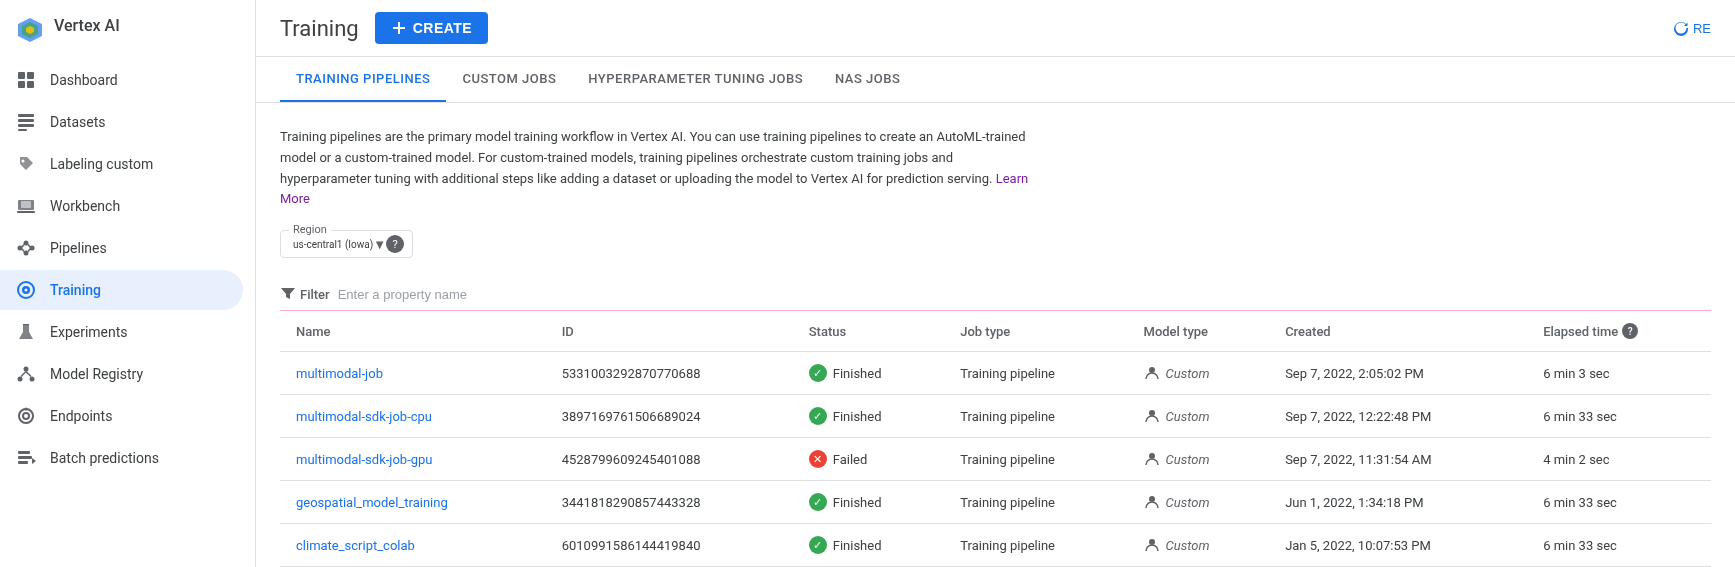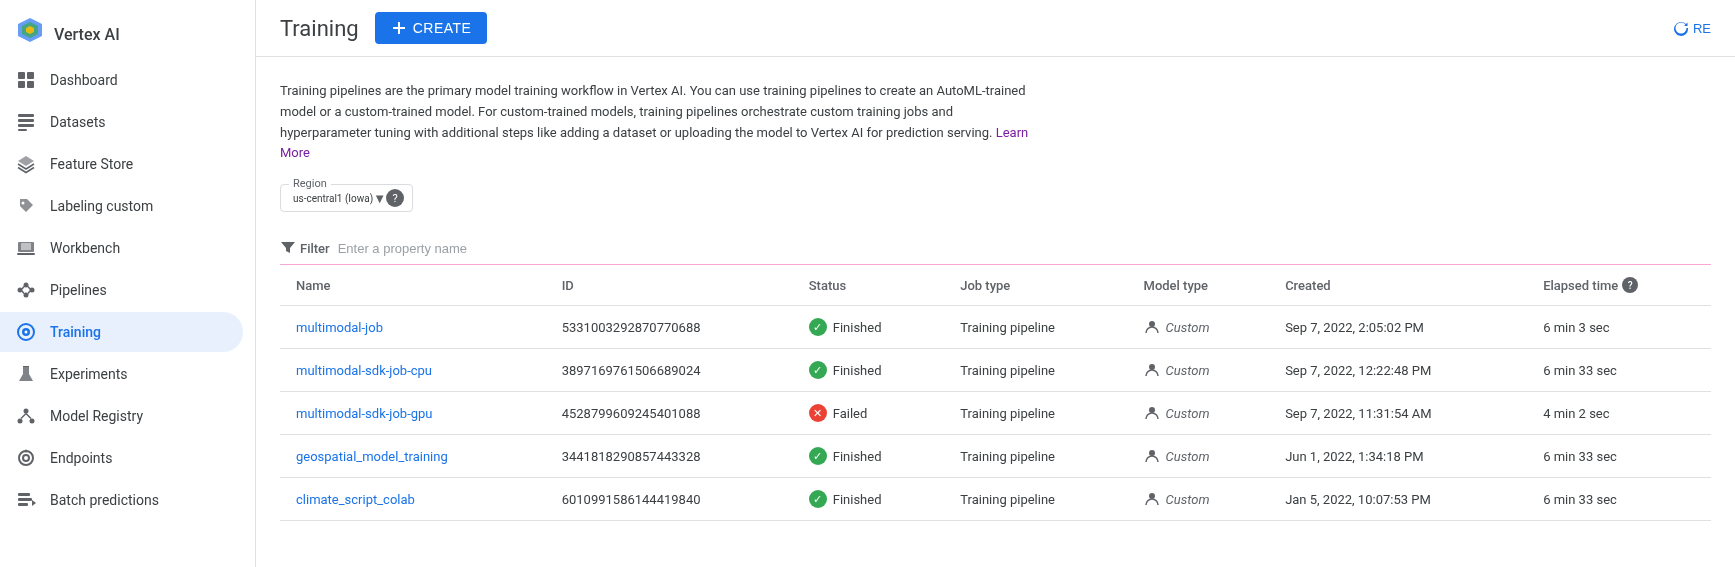--- a/index.html
+++ b/index.html
@@ -10,21 +10,21 @@
       width: 256px;
       min-width: 256px;
       background: #fff;
       border-right: 1px solid #e0e0e0;
       display: flex;
       flex-direction: column;
       padding-top: 8px;
     }
     .sidebar-logo {
       display: flex;
-      align-items: flex-end;
+      align-items: flex-start;
       padding: 8px 16px 16px 16px;
       gap: 10px;
     }
     .logo-icon {
       width: 28px;
       height: 28px;
     }
     .logo-text {
       font-size: 16px;
       font-weight: 500;
@@ -84,21 +84,21 @@
     .create-btn {
       display: flex;
       align-items: center;
       gap: 6px;
       background: #1a73e8;
       color: #fff;
       border: none;
       border-radius: 4px;
       padding: 8px 16px;
       font-size: 14px;
-      font-weight: 400;
+      font-weight: 700;
       cursor: pointer;
       letter-spacing: 0.5px;
     }
     .refresh-btn {
       margin-left: auto;
       display: flex;
       align-items: center;
       gap: 4px;
       color: #1a73e8;
       background: none;
@@ -323,30 +323,20 @@
         <svg width="20" height="20" viewBox="0 0 20 20" fill="currentColor">
             <rect x="2" y="2" width="16" height="3" rx="1"></rect>
             <rect x="2" y="7" width="16" height="3" rx="1"></rect>
             <rect x="2" y="12" width="16" height="3" rx="1"></rect>
             <rect x="2" y="17" width="9" height="2" rx="1"></rect>
           </svg>
       </span>
       <span>Datasets</span>
     </div>
 
-    <div class="nav-item">
-      <span class="nav-icon">
-        <svg width="20" height="20" viewBox="0 0 20 20" fill="currentColor">
-            <path d="M10 2L18 7l-8 5-8-5 8-5z" opacity="0.6"></path>
-            <path d="M2 10l8 5 8-5" stroke="currentColor" stroke-width="1.5" fill="none"></path>
-            <path d="M2 13.5l8 5 8-5" stroke="currentColor" stroke-width="1.5" fill="none"></path>
-          </svg>
-      </span>
-      <span>Feature Store</span>
-    </div>
 
     <div class="nav-item">
       <span class="nav-icon">
         <svg width="20" height="20" viewBox="0 0 20 20" fill="currentColor">
             <path d="M3 3h8l6 6-7 7-6-6V3z" opacity="0.7"></path>
             <circle cx="7" cy="7" r="1.5" fill="white"></circle>
           </svg>
       </span>
       <span>Labeling custom</span>
     </div>
@@ -449,20 +439,26 @@
       <span>CREATE</span>
     </button>
     <button class="refresh-btn">
       <svg width="16" height="16" viewBox="0 0 16 16" fill="#1a73e8">
           <path d="M13.5 8A5.5 5.5 0 1 1 8 2.5c1.8 0 3.4.86 4.4 2.2L11 6h3.5V2.5L13 4A7 7 0 1 0 15 8h-1.5z"></path>
         </svg>
       <span>RE</span>
     </button>
   </div>
 
+  <div class="tabs">
+    <div class="tab active">TRAINING PIPELINES</div>
+    <div class="tab">CUSTOM JOBS</div>
+    <div class="tab">HYPERPARAMETER TUNING JOBS</div>
+    <div class="tab">NAS JOBS</div>
+  </div>
 
   <div class="content">
     
     <p class="description">
       <span>Training pipelines are the primary model training workflow in Vertex AI. You can use training pipelines to create an AutoML-trained model or a custom-trained model. For custom-trained models, training pipelines orchestrate custom training jobs and hyperparameter tuning with additional steps like adding a dataset or uploading the model to Vertex AI for prediction serving.</span>
       <a class="learn-more" href="#">Learn More</a>
     </p>
 
     
     <div class="region-selector">

